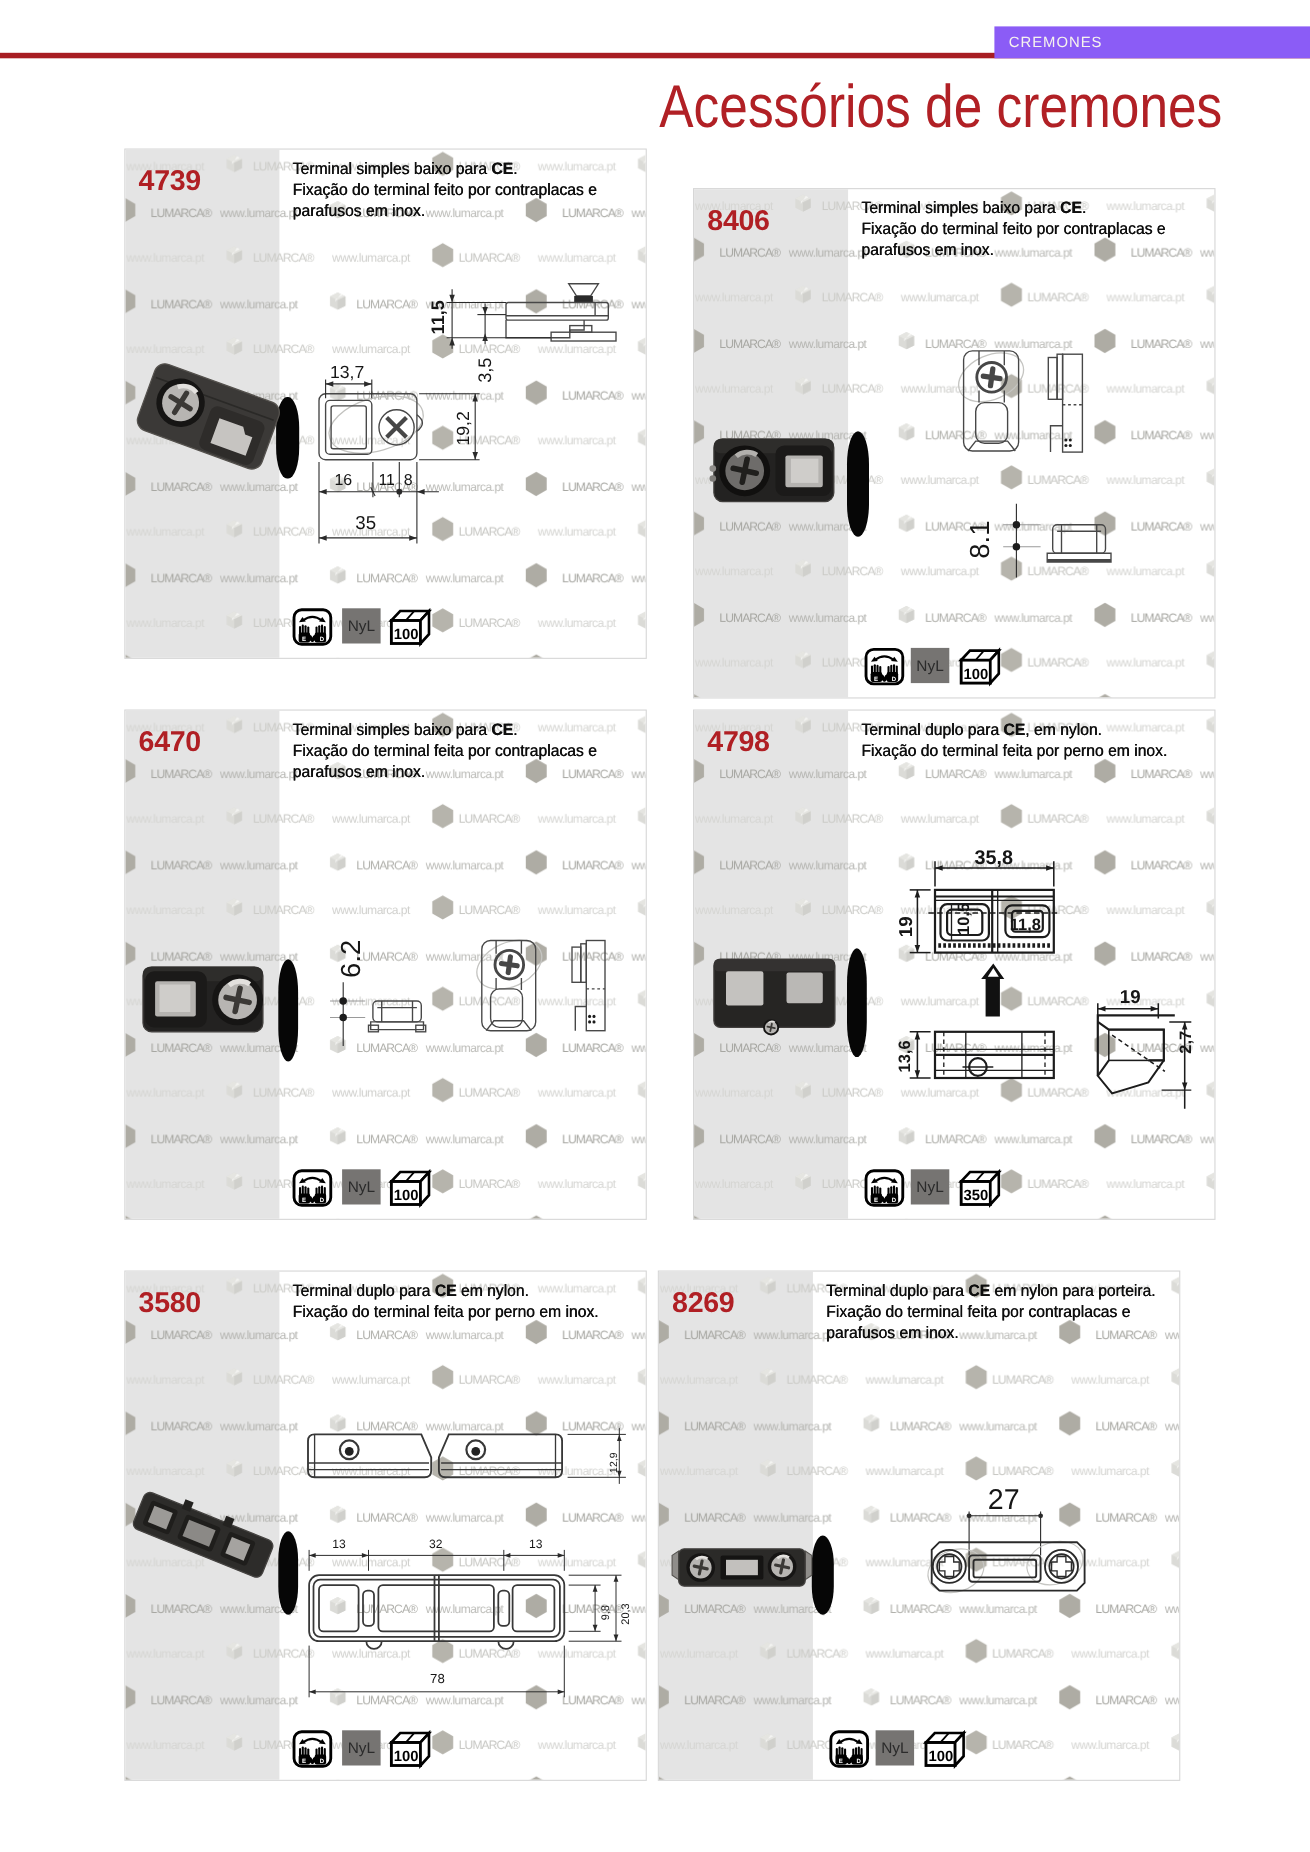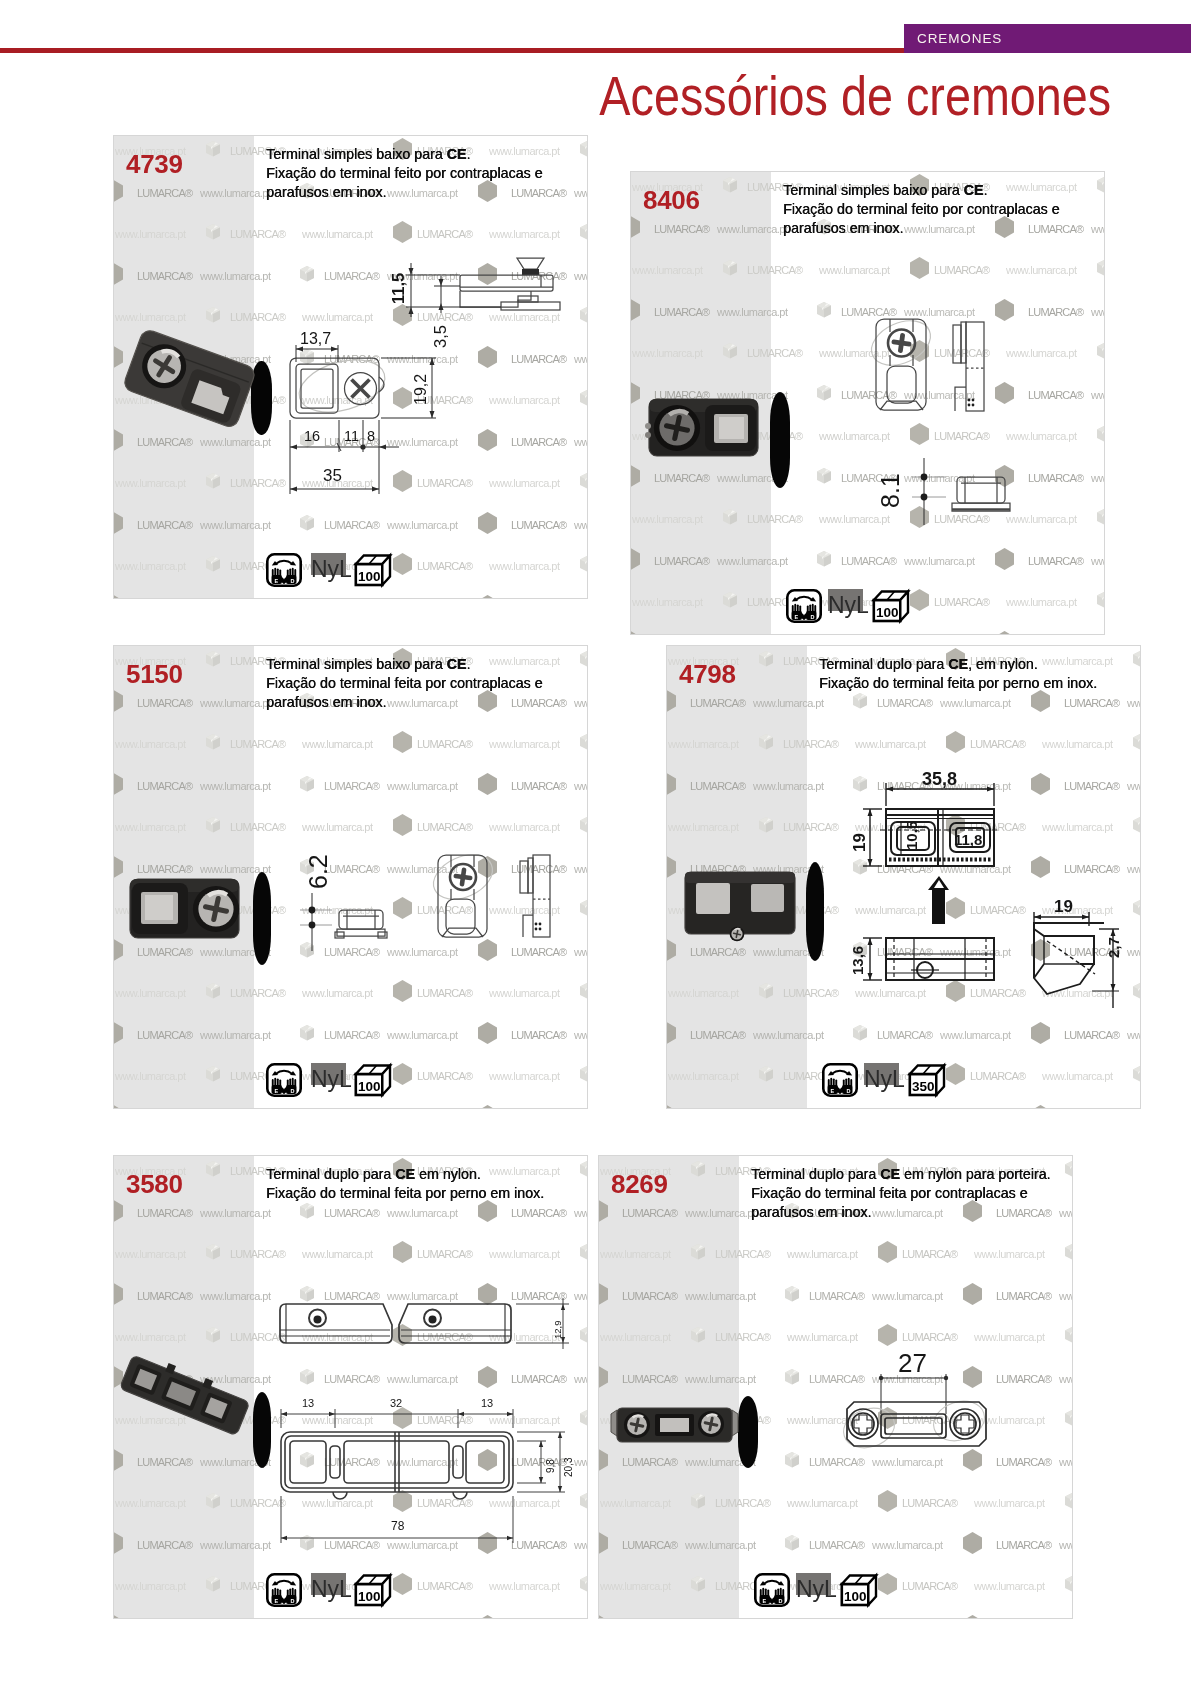--- a/index.html
+++ b/index.html
@@ -1,35 +1,35 @@
 <!DOCTYPE html>
 <html lang="pt"><head>
 <meta charset="utf-8">
 <title>Acessórios de cremones</title>
 <style>
   html,body{margin:0;padding:0;}
   body{width:1191px;height:1684px;position:relative;background:#fff;
        font-family:"Liberation Sans",sans-serif;overflow:hidden;}
   .redline{position:absolute;left:0;top:48px;width:1191px;height:5px;background:#a81d23;}
-  .redtab{position:absolute;left:904px;top:24px;width:287px;height:29px;background:#701a75;
+  .redtab{position:absolute;left:904px;top:24px;width:287px;height:29px;background:#8b5cf6;
           color:#f7f4ee;font-size:13.5px;letter-spacing:.9px;line-height:29px;padding-left:13px;
           box-sizing:border-box;}
   .title{position:absolute;right:80px;top:64px;font-size:55px;color:#b12025;white-space:nowrap;
          transform:scaleX(.85);transform-origin:100% 50%;}
   .card{position:absolute;width:475px;height:464px;background:#fff;border:1px solid #d6d6d6;
         box-sizing:border-box;padding-left:44px;}
   .strip{position:absolute;left:0;top:0;width:140px;height:100%;background:#e4e4e4;}
   .wm{position:absolute;left:0;top:0;}
   .num{position:absolute;left:12px;top:13px;font-size:26px;font-weight:bold;color:#b01f24;
        letter-spacing:-.3px;}
   .desc{position:absolute;left:152px;top:8px;font-size:15px;line-height:19px;color:#0e0e0e;text-shadow:0.4px 0 0 #0e0e0e;
         width:330px;transform:scaleX(.95);transform-origin:0 0;white-space:nowrap;}
   .art{position:absolute;left:0;top:0;}
-  .nyl{position:absolute;left:197px;top:417px;width:35px;height:22px;background:#767472;
-       color:#2b2b2b;font-size:23px;text-align:center;line-height:33px;}
+  .nyl{position:absolute;left:197px;top:417px;width:35px;height:32px;background:#767472;
+       color:#2b2b2b;font-size:14px;text-align:center;line-height:33px;}
   text{font-family:"Liberation Sans",sans-serif;}
 </style>
 </head>
 <body>
 
 <svg width="0" height="0" style="position:absolute">
 <defs>
 <g id="cube">
   <polygon points="7,0 14,3.5 14,12 7,15.5 0,12 0,3.5" fill="#dbdbd7"></polygon>
   <polygon points="7,0 14,3.5 7,7 0,3.5" fill="#e5e5e1"></polygon>
@@ -292,21 +292,21 @@
 </div>
 
 <div class="card" id="c3" style="left:113px;top:645px;">
 
   <div class="strip"></div>
 
   <svg class="wm" width="473" height="462">
       <rect width="473" height="462" fill="url(#wmpat)"></rect>
     </svg>
 
-  <div class="num">5150</div>
+  <div class="num">6470</div>
 
   <div class="desc">Terminal simples baixo para <b>CE</b>.<br>Fixação do terminal feita por contraplacas e<br>parafusos em inox.</div>
 
   <svg class="art" width="473" height="462">
 
   <rect x="139" y="226" width="18" height="93" rx="9" ry="30" fill="#060606"></rect>
 
   <g transform="translate(16,233)">
     <rect x="0" y="0" width="109" height="59" rx="8" fill="#232221" stroke="#403e3c" stroke-width="1.2"></rect>
     <rect x="0" y="0" width="109" height="13" rx="6" fill="#2e2d2b"></rect>
@@ -369,21 +369,21 @@
 
   <use href="#ic-hands" x="152" y="417"></use>
 
   <use href="#ic-box" x="240" y="418"></use>
   <text x="244" y="445" font-size="13.5" font-weight="bold" fill="#000">100</text>
   </svg>
 
   <div class="nyl">NyL</div>
 </div>
 
-<div class="card" id="c4" style="left:666px;top:645px;">
+<div class="card" id="c4" style="left:630px;top:645px;">
 
   <div class="strip"></div>
 
   <svg class="wm" width="473" height="462">
       <rect width="473" height="462" fill="url(#wmpat)"></rect>
     </svg>
 
   <div class="num">4798</div>
 
   <div class="desc">Terminal duplo para <b>CE</b>, em nylon.<br>Fixação do terminal feita por perno em inox.</div>

